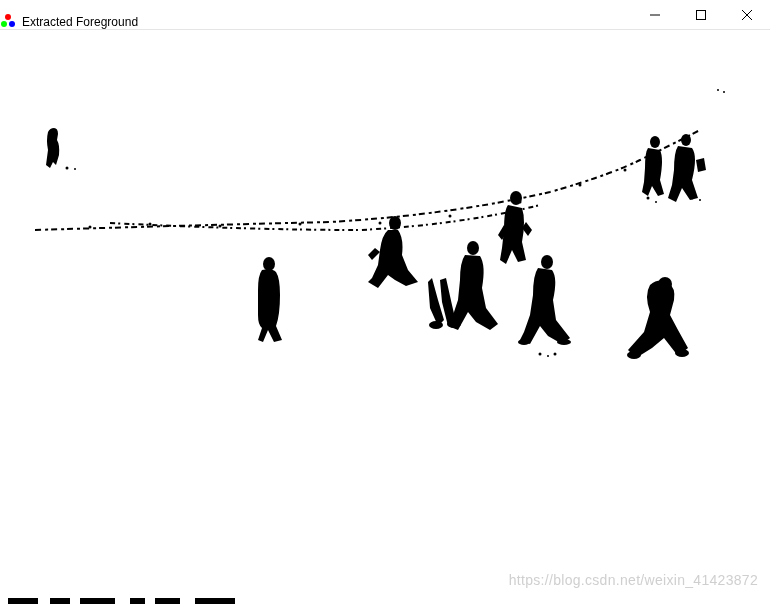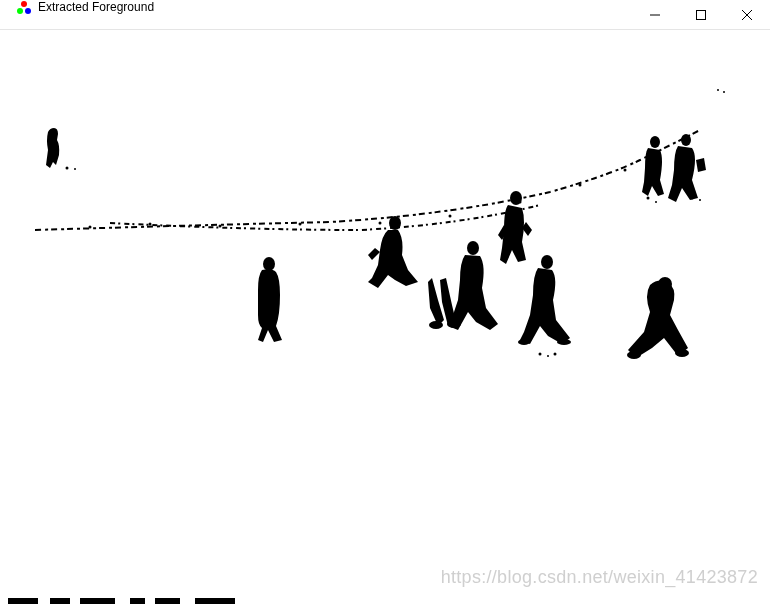--- a/index.html
+++ b/index.html
@@ -13,22 +13,22 @@
       font-family: "Segoe UI", Tahoma, sans-serif;
       background: #ffffff;
       overflow: hidden;
       position: relative;
     }
     .titlebar {
       height: 30px;
       background: #ffffff;
       border-bottom: 1px solid #e5e5e5;
       display: flex;
-      align-items: flex-start;
-      padding-left: 16px;
+      align-items: flex-end;
+      padding-left: 0;
       position: relative;
     }
     .titlebar-icon {
       width: 16px;
       height: 16px;
       margin-right: 6px;
       display: inline-block;
     }
     .titlebar-title {
       font-size: 12px;
@@ -59,21 +59,21 @@
       position: absolute;
       top: 0;
       left: 0;
       width: 100%;
       height: 100%;
     }
     .watermark {
       position: absolute;
       bottom: 18px;
       right: 12px;
-      font-size: 18px;
+      font-size: 14px;
       color: rgba(160,160,160,0.5);
       font-family: Arial, sans-serif;
       letter-spacing: 0.3px;
     }
   </style>
 </head>
 <body>
 
 <div class="titlebar">
   <span class="titlebar-icon">

